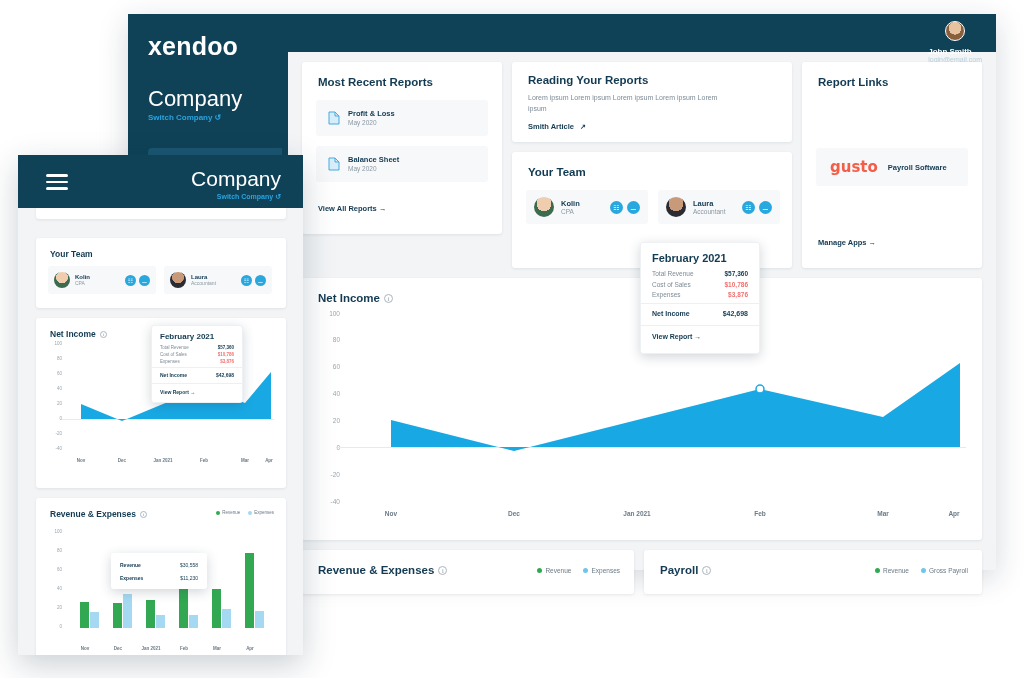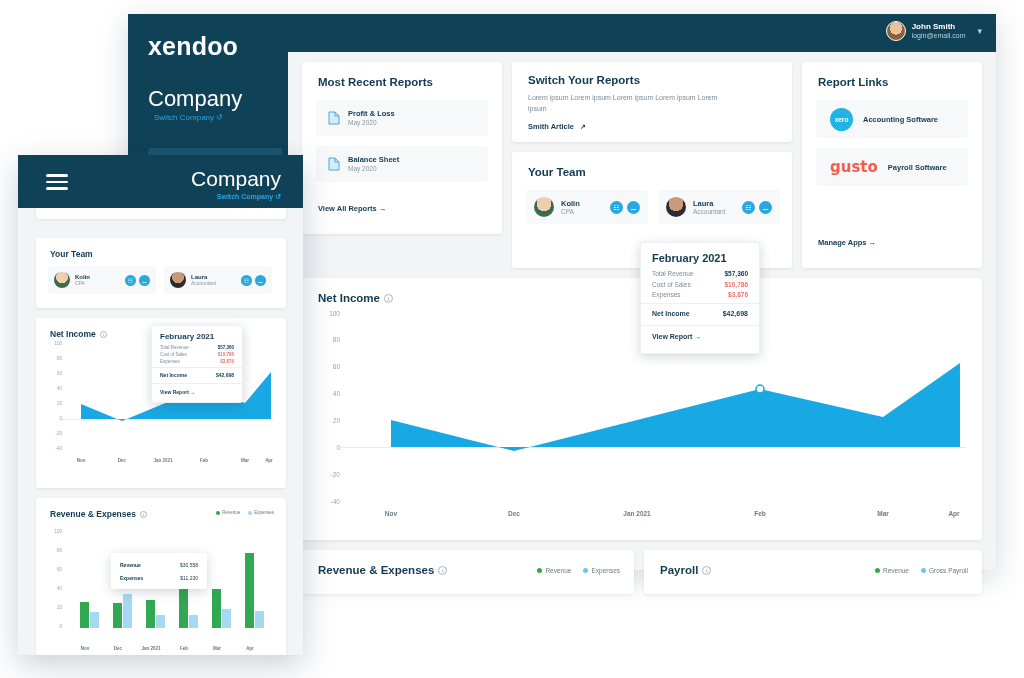--- a/index.html
+++ b/index.html
@@ -25,40 +25,40 @@
   }
   .brand-logo {
     position: absolute; left: 20px; top: 18px;
     color: #fff; font-size: 25px; font-weight: 700; letter-spacing: .2px;
   }
   .company-name {
     position: absolute; left: 20px; top: 72px;
     color: #fff; font-size: 22px; font-weight: 400;
   }
   .switch-company {
-    position: absolute; left: 26px; top: 99px;
-    color: #2aa3e0; font-size: 8px; font-weight: 400;
+    position: absolute; left: 20px; top: 99px;
+    color: #2aa3e0; font-size: 8px; font-weight: 700;
   }
   .switch-company .sw-ico { font-size: 8px; margin-left: 2px; }
   .nav-item {
     position: absolute; left: 20px; top: 134px;
     width: 134px; height: 26px;
     background: #1a5570; border-radius: 4px 0 0 4px;
     color: #ffffff; font-size: 11px; font-weight: 600;
     display: flex; align-items: center; padding-left: 12px;
   }
 
   
   .topbar {
     position: absolute; left: 160px; top: 0; width: 708px; height: 38px;
     background: #0f4257;
   }
   .user-chip {
     position: absolute; right: 14px; top: 7px;
-    display: flex; align-items: center; gap: 6px;
+    display: flex; align-items: center; gap: 6px; flex-direction: column;
   }
   .avatar-sm {
     width: 20px; height: 20px; border-radius: 50%;
     background: radial-gradient(circle at 50% 35%, #e8c3a0 0 42%, #8a5f3e 43% 100%);
     border: 1.5px solid #fff; flex: none;
   }
   .user-meta { line-height: 1.15; }
   .user-name { color:#fff; font-size: 8px; font-weight: 700; }
   .user-email { color:#b9cfdb; font-size: 7px; }
   .chev { color:#b9cfdb; font-size: 9px; margin-left: 6px; }
@@ -267,21 +267,21 @@
           </div>
         </div>
 
         <div class="view-all">
           <span>View All Reports</span>
           <span class="arr">→</span>
         </div>
       </div>
 
       <div class="card" id="card-reading">
-        <div class="card-title">Switch Your Reports</div>
+        <div class="card-title">Reading Your Reports</div>
         <div class="lorem">Lorem ipsum Lorem ipsum Lorem ipsum Lorem ipsum Lorem ipsum</div>
         <div class="read-article">
           <span>Smith Article</span>
           <span class="ext-ico">↗</span>
         </div>
       </div>
 
       <div class="card" id="card-team">
         <div class="card-title">Your Team</div>
 
@@ -306,24 +306,20 @@
           <div class="tm-btns">
             <div class="cbtn">☷</div>
             <div class="cbtn">⚊</div>
           </div>
         </div>
       </div>
 
       <div class="card" id="card-quick">
         <div class="card-title">Report Links</div>
 
-        <div class="ql-row" id="ql-0">
-          <div class="xero-logo">xero</div>
-          <div class="ql-label">Accounting Software</div>
-        </div>
 
         <div class="ql-row" id="ql-1">
           <div class="gusto-logo">gusto</div>
           <div class="ql-label">Payroll Software</div>
         </div>
 
         <div class="manage-apps">
           <span>Manage Apps</span>
           <span class="arr">→</span>
         </div>

